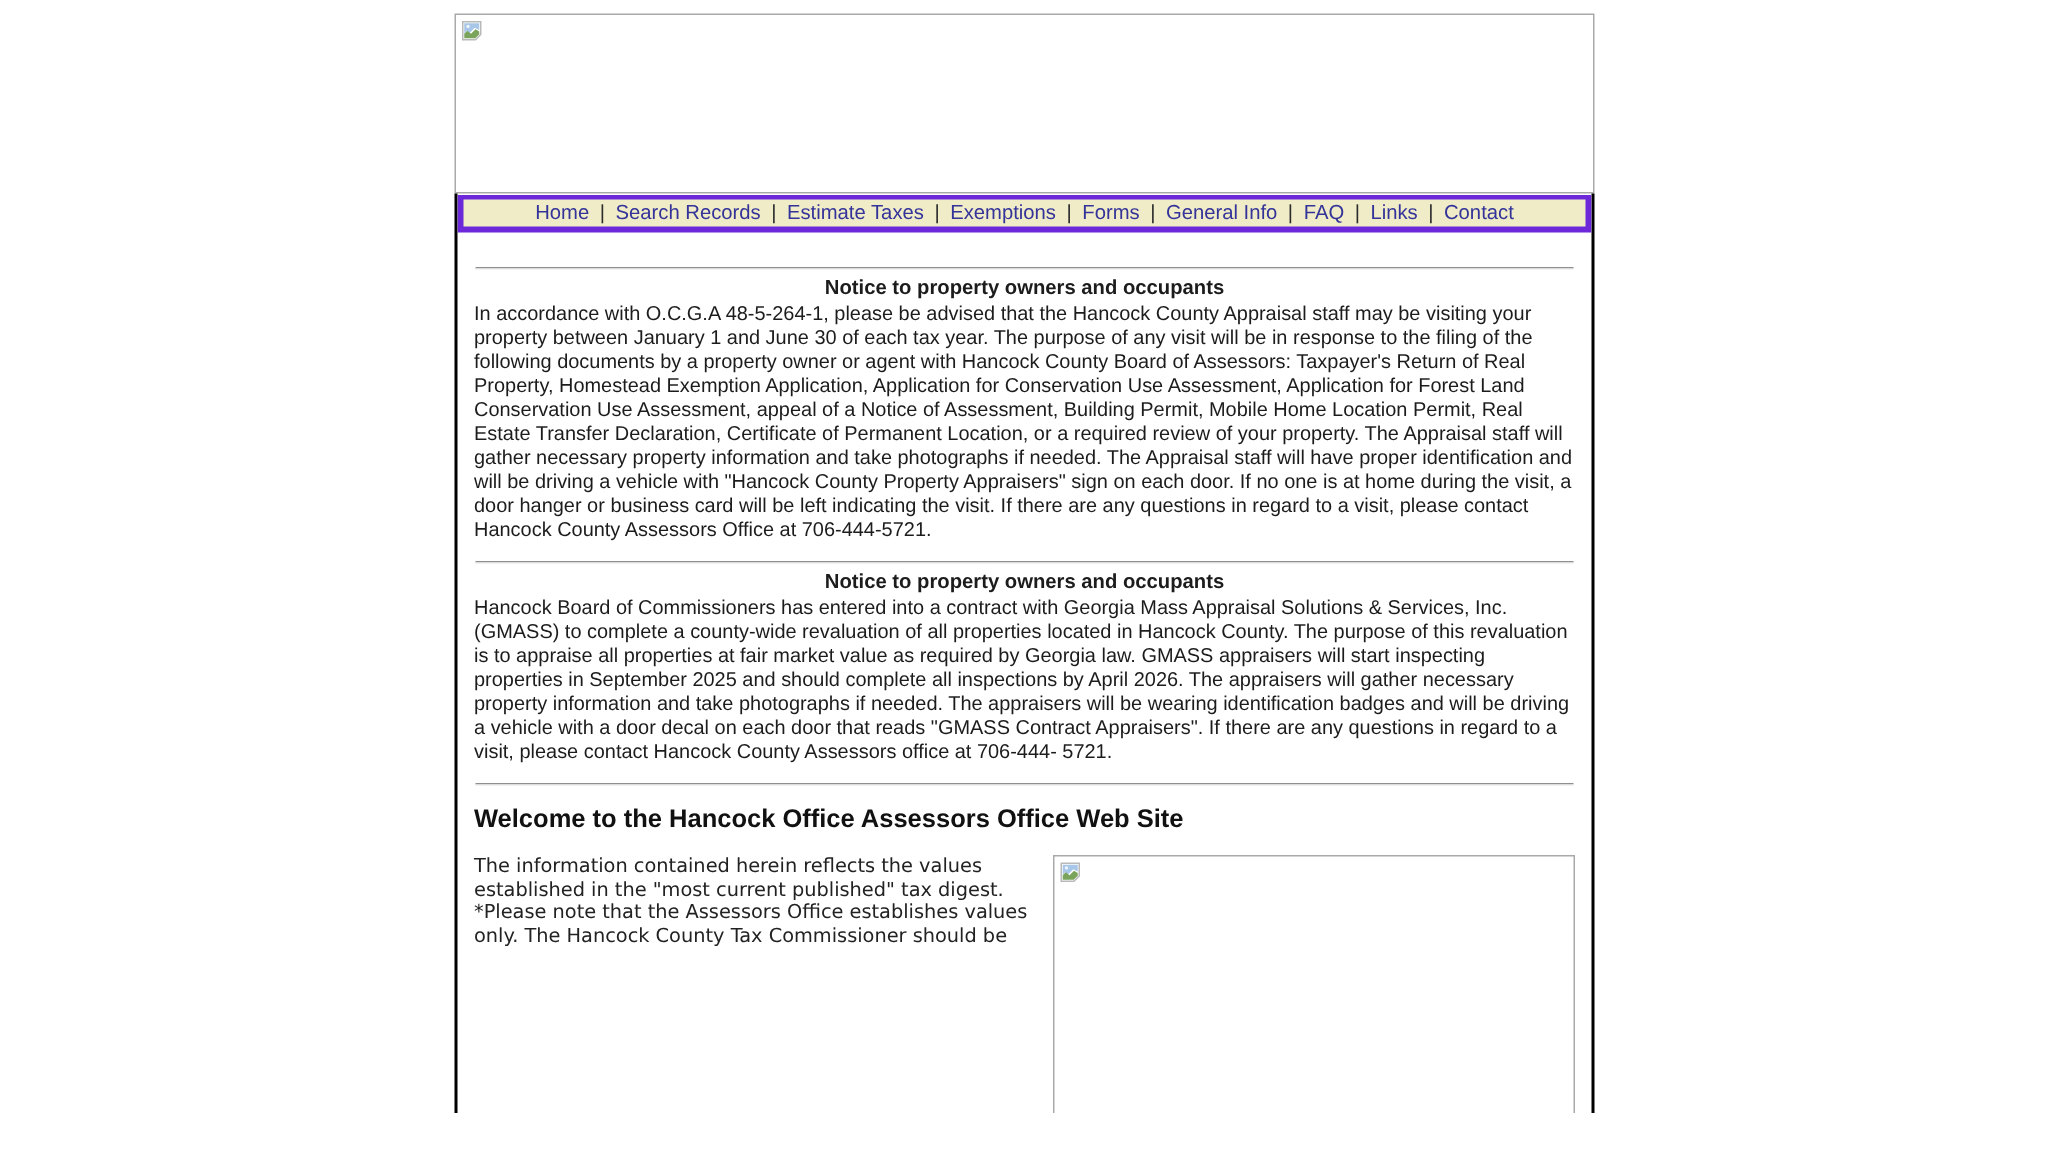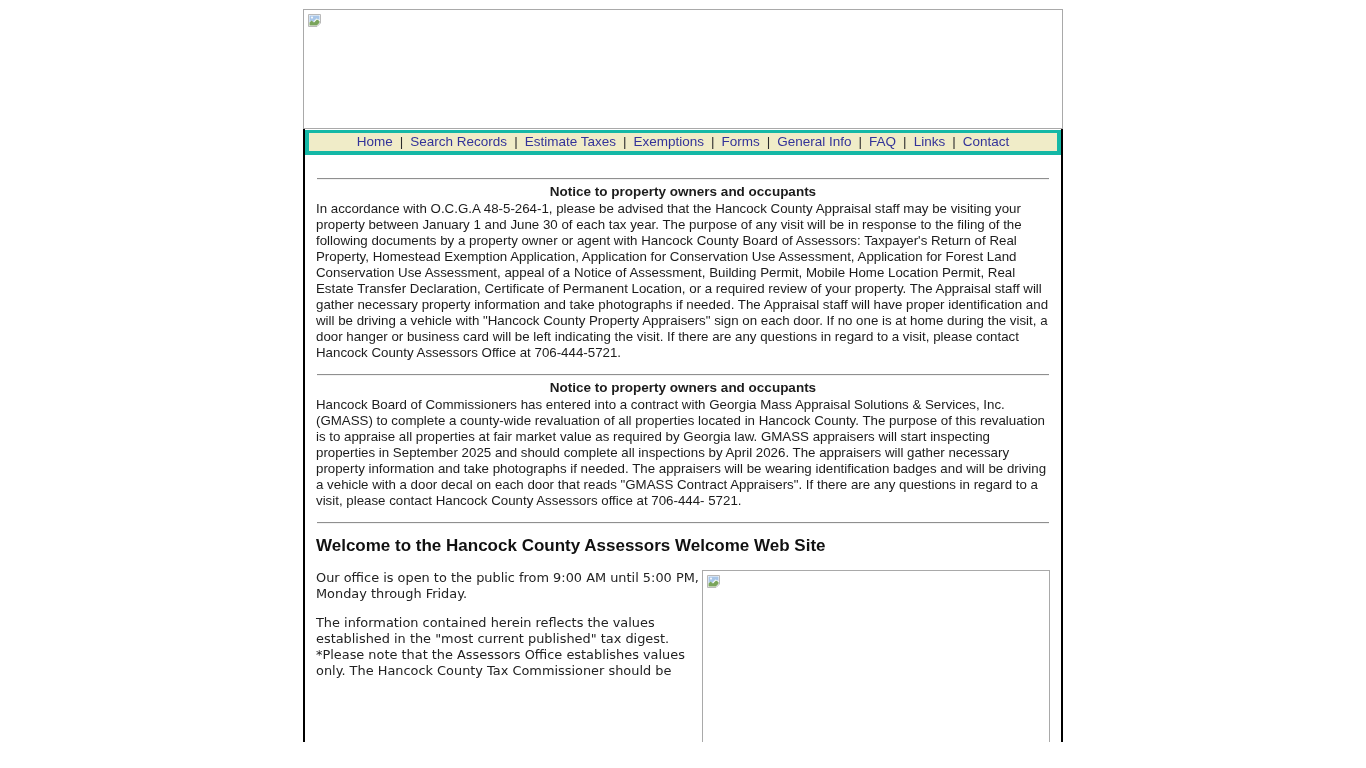--- a/index.html
+++ b/index.html
@@ -4,21 +4,21 @@
 <style>
   * { margin:0; padding:0; box-sizing:border-box; }
   html,body { width:1366px; height:768px; overflow:hidden; background:#ffffff;
               font-family:"Liberation Sans", sans-serif; color:#1c1c1c; }
   .page { width:760px; margin:9px auto 0; }
 
   
   .banner { height:120px; border:1px solid #a9a9a9; background:#fff; padding:3px; }
 
   
-  .nav-wrap { background:#14b8a6; padding:3px 4px 4px; margin-top:1px; }
+  .nav-wrap { background:#6d28d9; padding:3px 4px 4px; margin-top:1px; }
   .nav { background:#f0ecc8; text-align:center; font-size:13.5px; padding:1px 0 2px;
          white-space:nowrap; }
   .nav a { color:#333399; text-decoration:none; margin:0 7px; cursor:pointer; }
   .nav .sep { color:#2b2b2b; }
 
   
   .frame { border-left:2px solid #000; border-right:2px solid #000; height:613px; overflow:hidden; }
   .content { padding:10px 11px 0; }
 
   hr.rule { border:none; border-top:1px solid #8f8f8f; border-bottom:1px solid #f2f2f2;
@@ -67,25 +67,24 @@
       <div class="notice-heading">Notice to property owners and occupants</div>
       <p class="notice-body">In accordance with O.C.G.A 48-5-264-1, please be advised that the Hancock County Appraisal staff may be visiting your property between January 1 and June 30 of each tax year. The purpose of any visit will be in response to the filing of the following documents by a property owner or agent with Hancock County Board of Assessors: Taxpayer's Return of Real Property, Homestead Exemption Application, Application for Conservation Use Assessment, Application for Forest Land Conservation Use Assessment, appeal of a Notice of Assessment, Building Permit, Mobile Home Location Permit, Real Estate Transfer Declaration, Certificate of Permanent Location, or a required review of your property. The Appraisal staff will gather necessary property information and take photographs if needed. The Appraisal staff will have proper identification and will be driving a vehicle with "Hancock County Property Appraisers" sign on each door. If no one is at home during the visit, a door hanger or business card will be left indicating the visit. If there are any questions in regard to a visit, please contact Hancock County Assessors Office at 706-444-5721.</p>
 
       <hr class="rule">
 
       <div class="notice-heading">Notice to property owners and occupants</div>
       <p class="notice-body">Hancock Board of Commissioners has entered into a contract with Georgia Mass Appraisal Solutions &amp; Services, Inc. (GMASS) to complete a county-wide revaluation of all properties located in Hancock County. The purpose of this revaluation is to appraise all properties at fair market value as required by Georgia law. GMASS appraisers will start inspecting properties in September 2025 and should complete all inspections by April 2026. The appraisers will gather necessary property information and take photographs if needed. The appraisers will be wearing identification badges and will be driving a vehicle with a door decal on each door that reads "GMASS Contract Appraisers". If there are any questions in regard to a visit, please contact Hancock County Assessors office at 706-444- 5721.</p>
 
       <hr class="rule">
 
-      <h1 class="welcome">Welcome to the Hancock County Assessors Welcome Web Site</h1>
+      <h1 class="welcome">Welcome to the Hancock Office Assessors Office Web Site</h1>
 
       <div class="two-col">
         <div class="col-text">
-          <p>Our office is open to the public from 9:00 AM until 5:00 PM, Monday through Friday.</p>
           <p>The information contained herein reflects the values established in the "most current published" tax digest. *Please note that the Assessors Office establishes values only. The Hancock County Tax Commissioner should be</p>
         </div>
         <div class="photo">
           <svg width="17" height="19" viewBox="0 0 17 19">
             <path d="M1.5 1.5 H13.5 V10 L10 13.5 H1.5 Z" fill="#fdfdfd" stroke="#b9b9b9"></path>
             <path d="M2.5 2.5 H12.5 V7 L9.5 5.5 L6 9 L4 7.5 L2.5 9.5 Z" fill="#a8c6e8"></path>
             <path d="M2.5 9.5 L4.5 7.5 L7 9.5 L10 6.5 L12.5 8 V9.8 L9.8 12.5 H2.5 Z" fill="#7aa45c"></path>
             <circle cx="5" cy="4.6" r="1.1" fill="#ffffff" opacity="0.85"></circle>
           </svg>
         </div>

